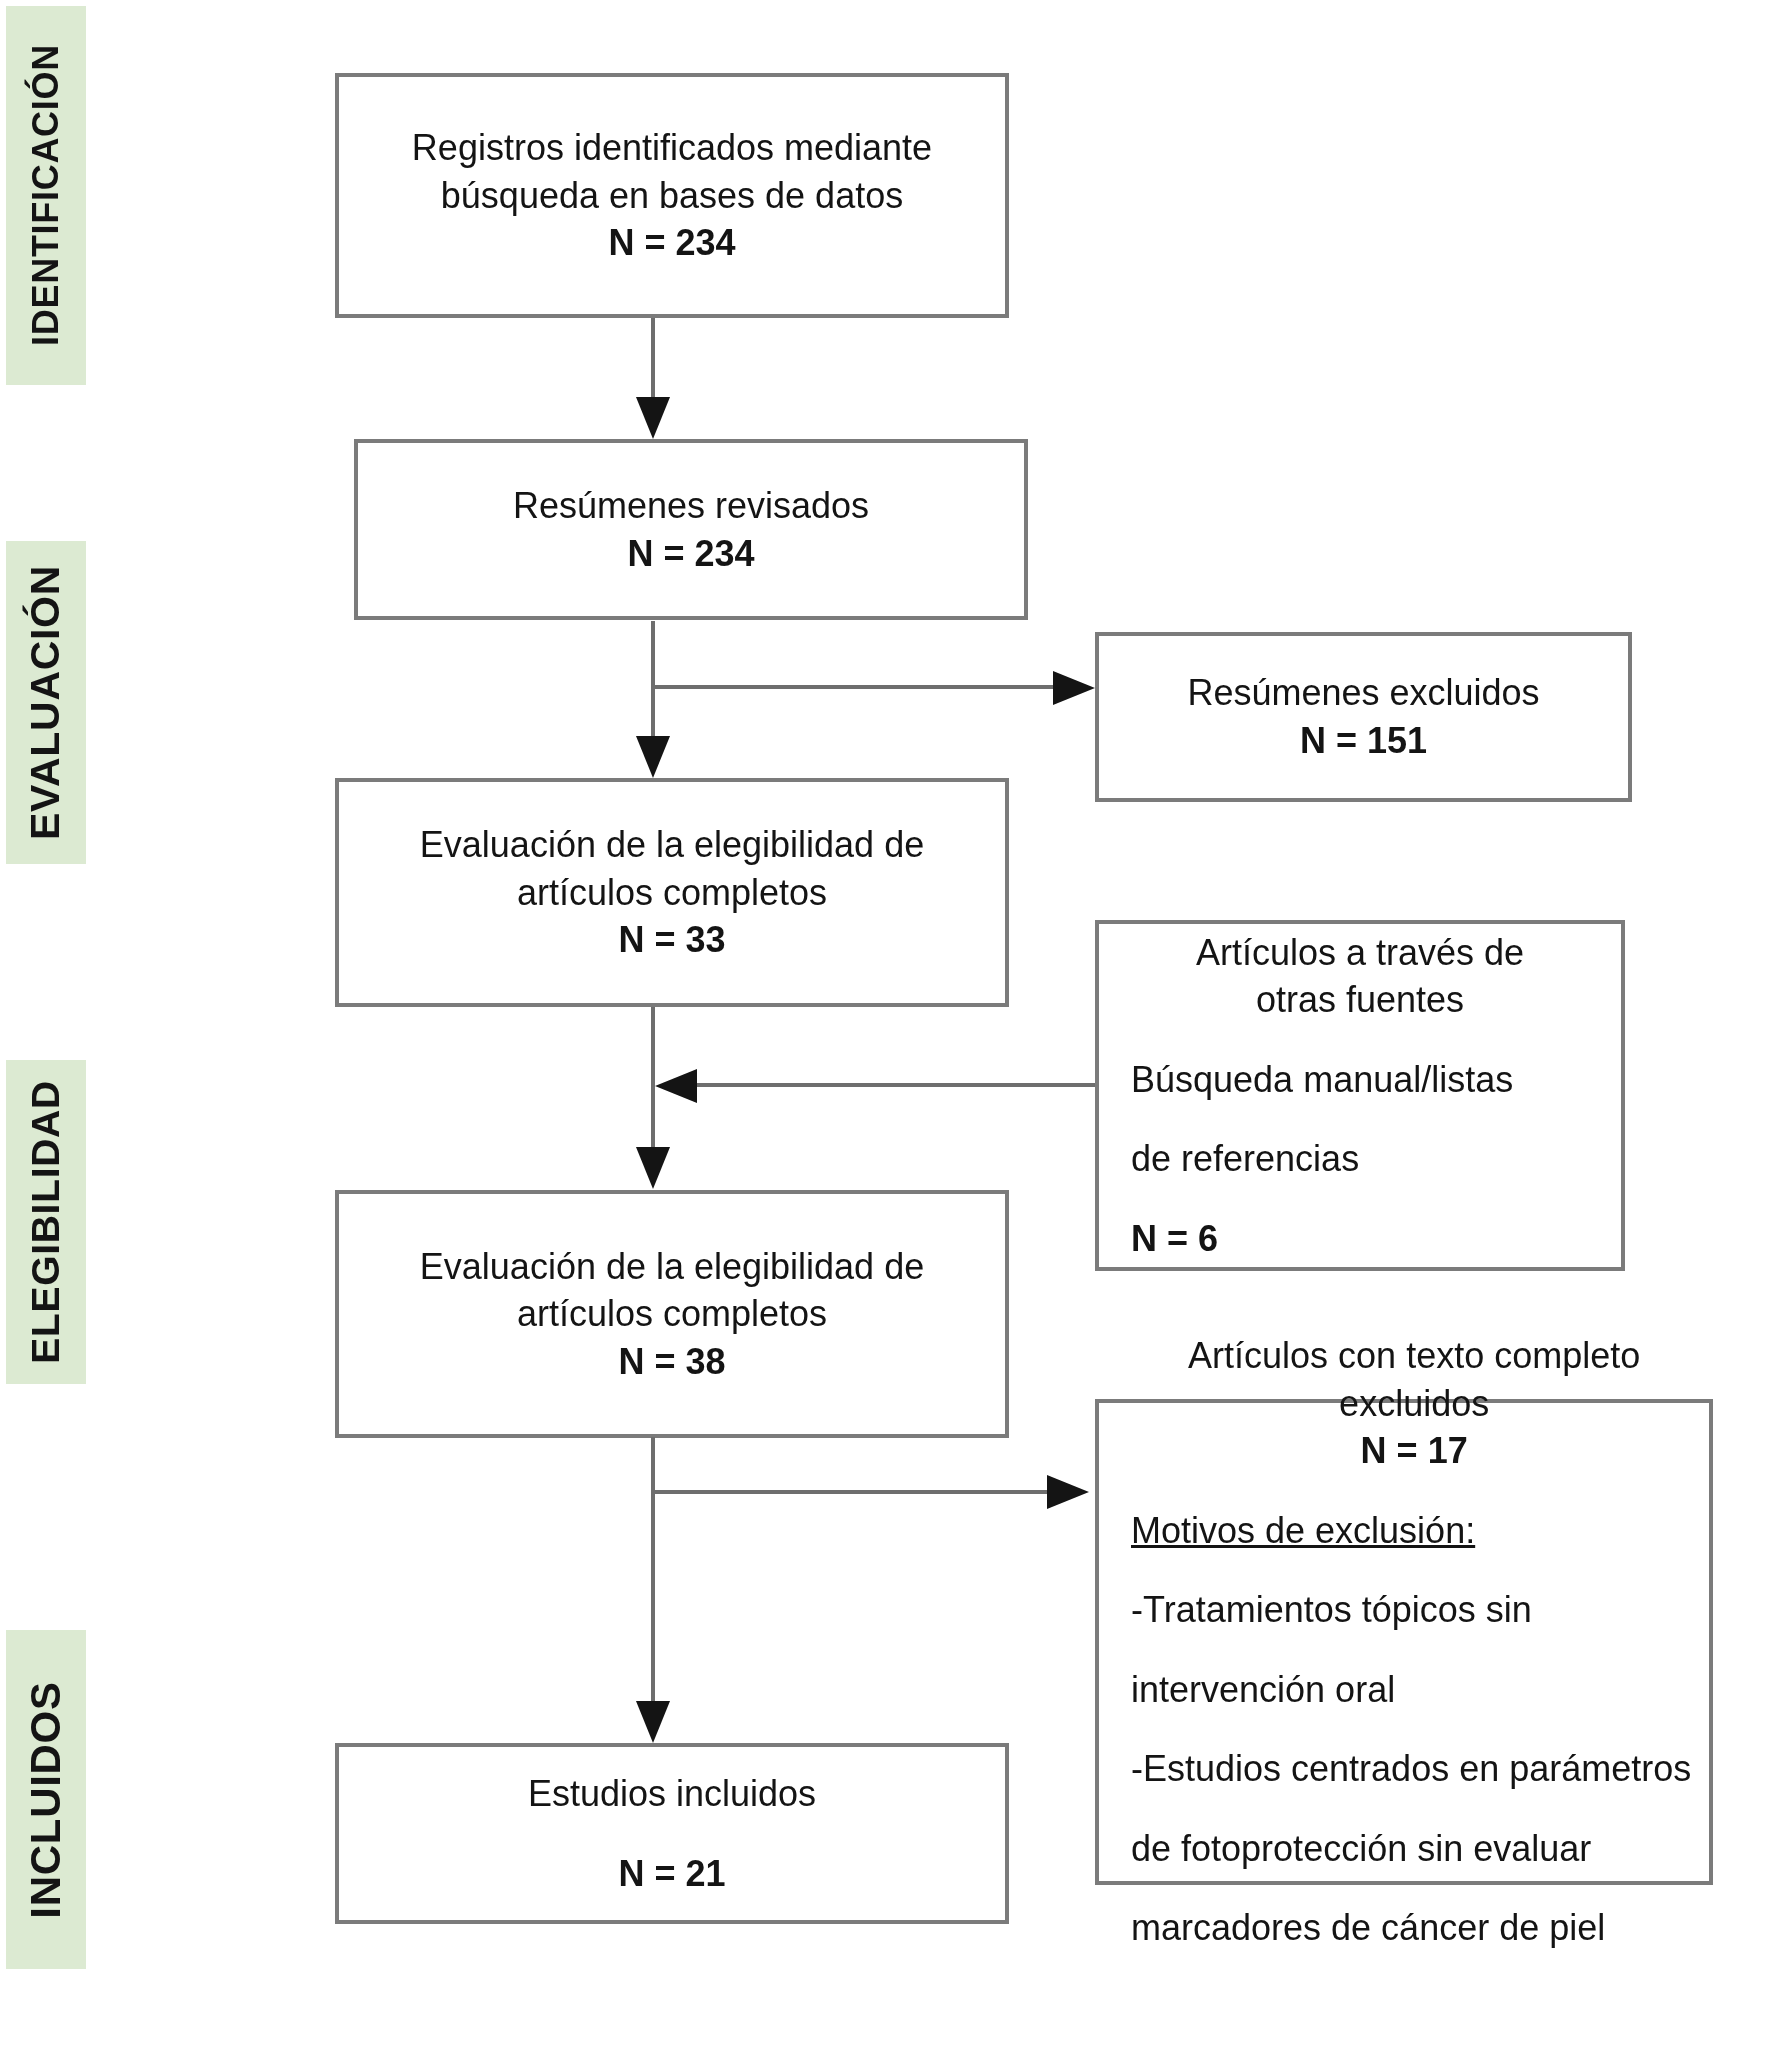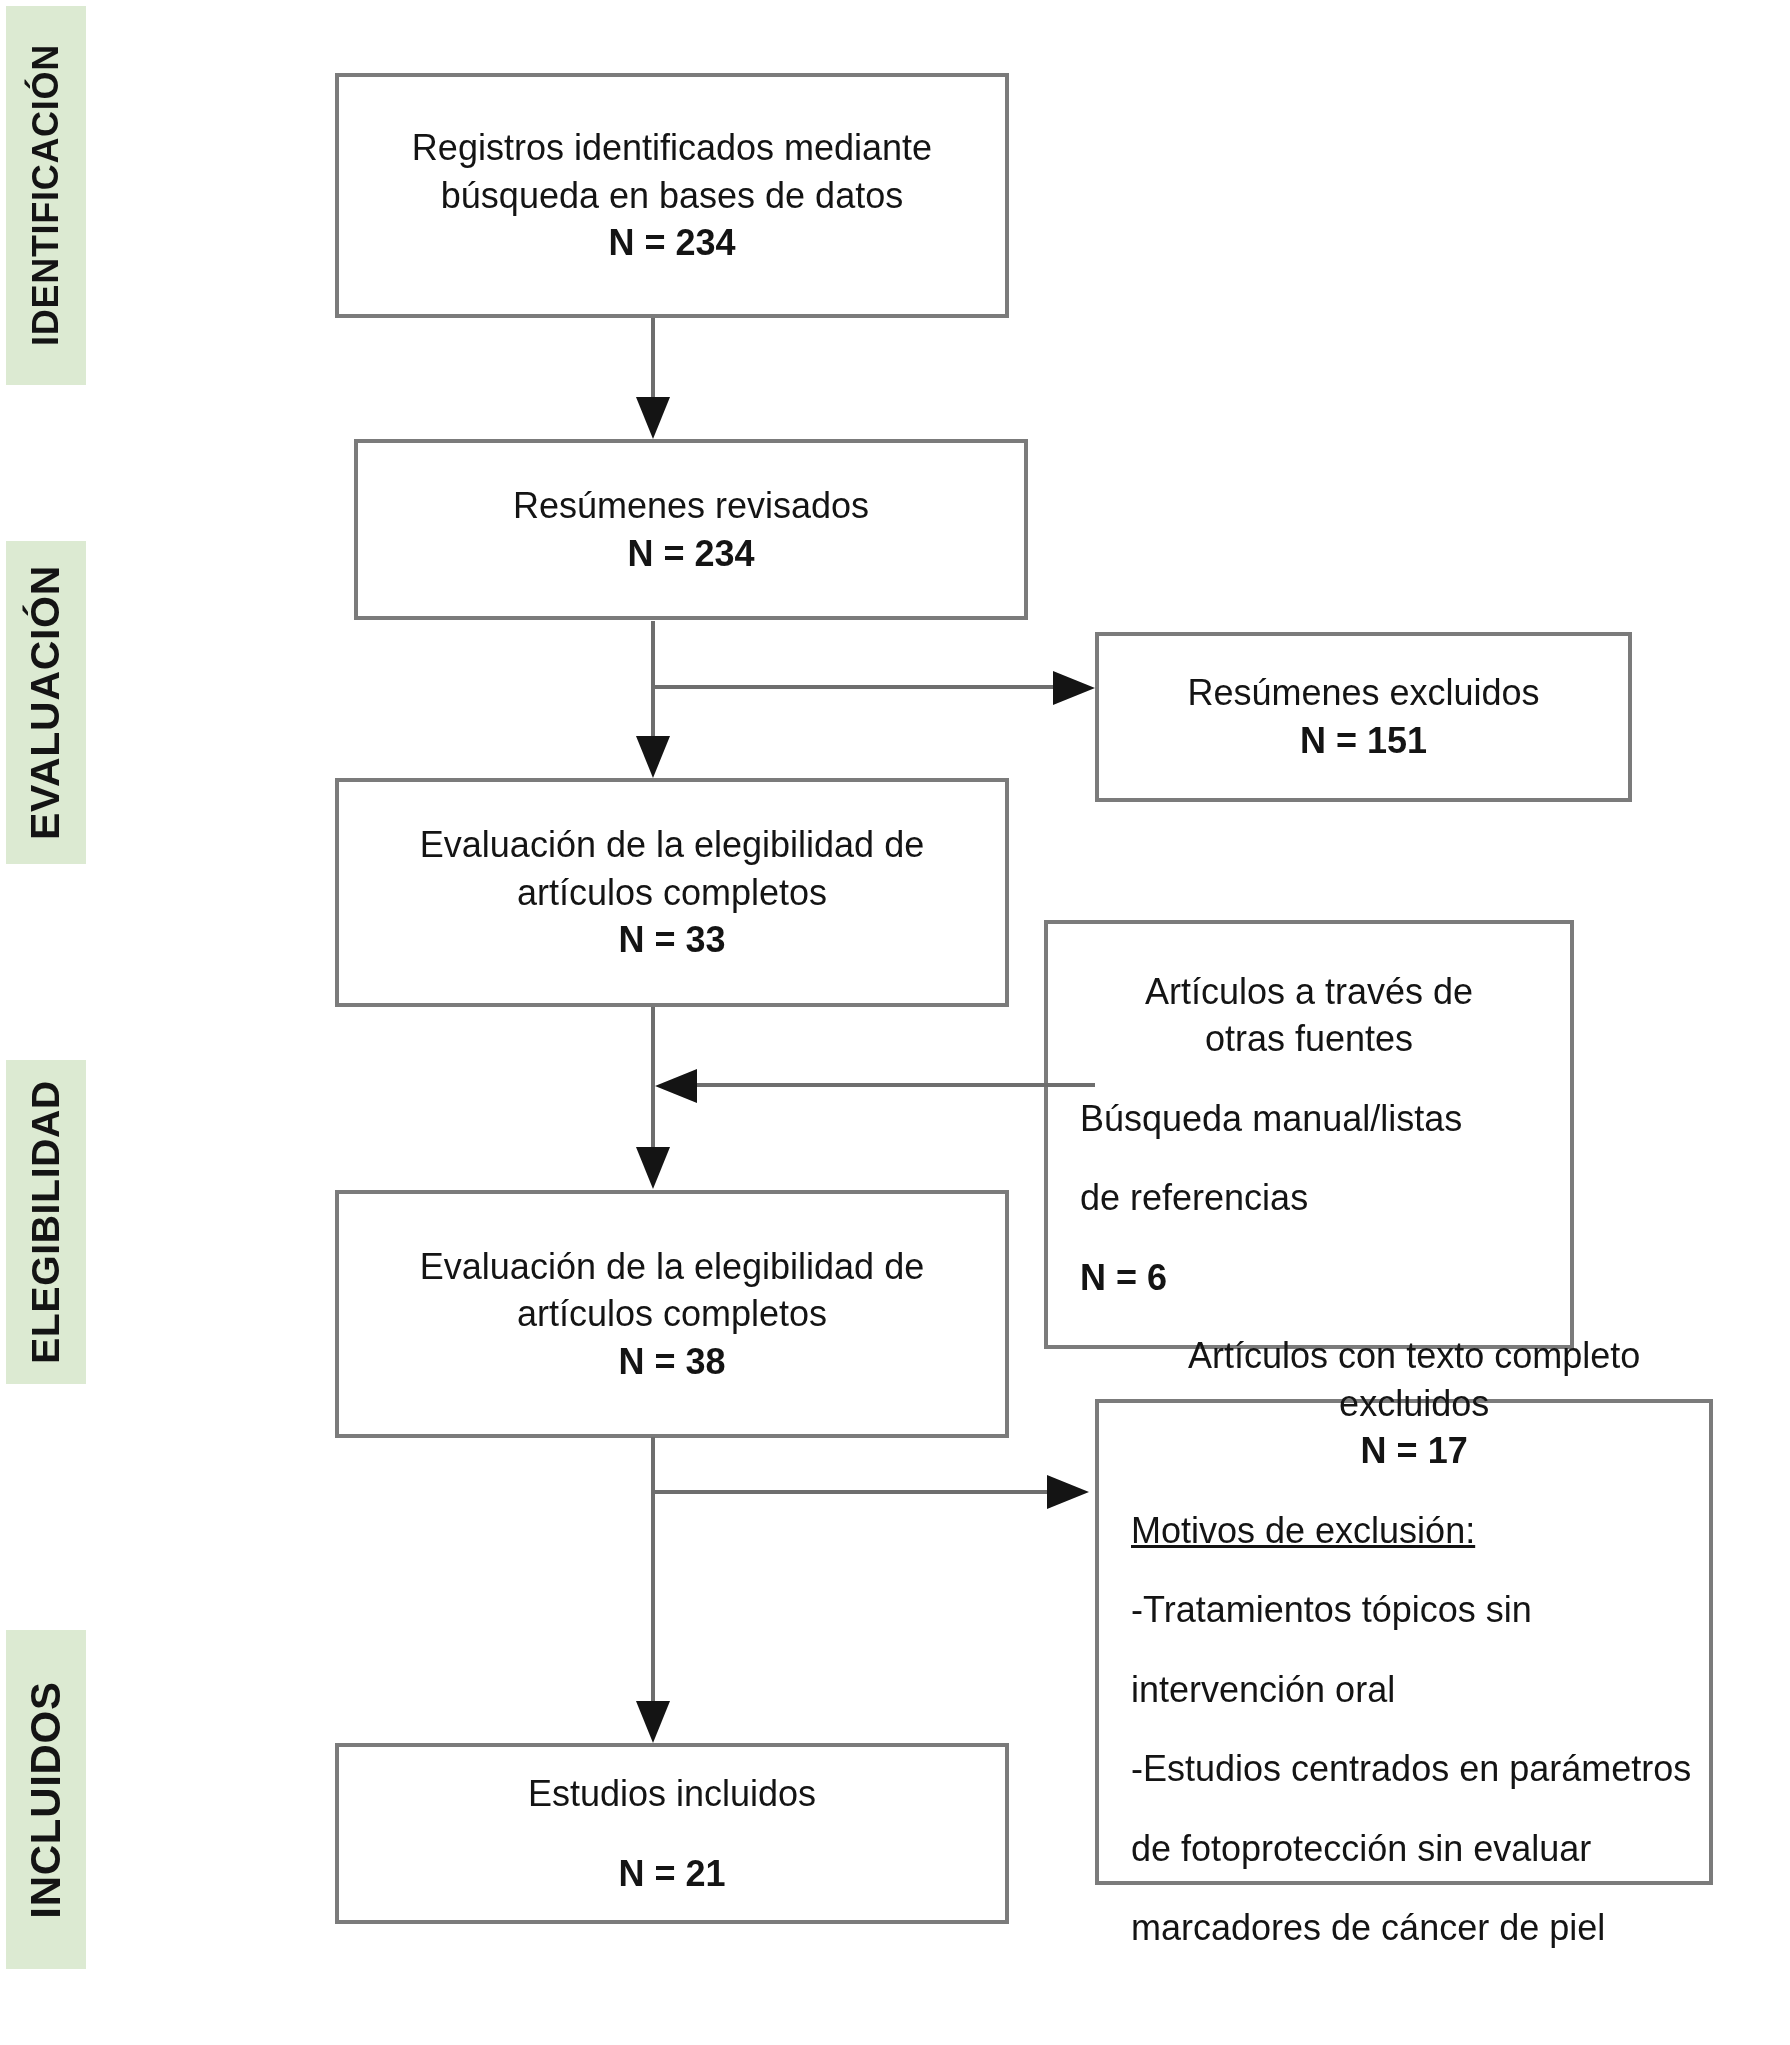--- a/index.html
+++ b/index.html
@@ -101,21 +101,21 @@
   <div class="fbox" style="left:335px;top:1743px;width:674px;height:181px;gap:32px;">
     <div class="ln center">Estudios incluidos</div>
     <div class="ln center bold">N = 21</div>
   </div>
 
   <div class="fbox" style="left:1095px;top:605px;width:537px;height:170px;margin-top:27px;">
     <div class="ln center">Resúmenes excluidos</div>
     <div class="ln center bold">N = 151</div>
   </div>
 
-  <div class="fbox" style="left:1044px;top:920px;width:530px;height:429px;">
+  <div class="fbox" style="left:1095px;top:920px;width:530px;height:351px;">
     <div class="ln center">Artículos a través de</div>
     <div class="ln center">otras fuentes</div>
     <div class="ln leftln pad-lg">Búsqueda manual/listas</div>
     <div class="ln leftln pad-lg">de referencias</div>
     <div class="ln leftln pad-lg bold">N = 6</div>
   </div>
 
   <div class="fbox pad-sm" style="left:1095px;top:1399px;width:618px;height:486px;padding-left:32px;">
     <div class="ln center">Artículos con texto completo</div>
     <div class="ln center">excluidos</div>

